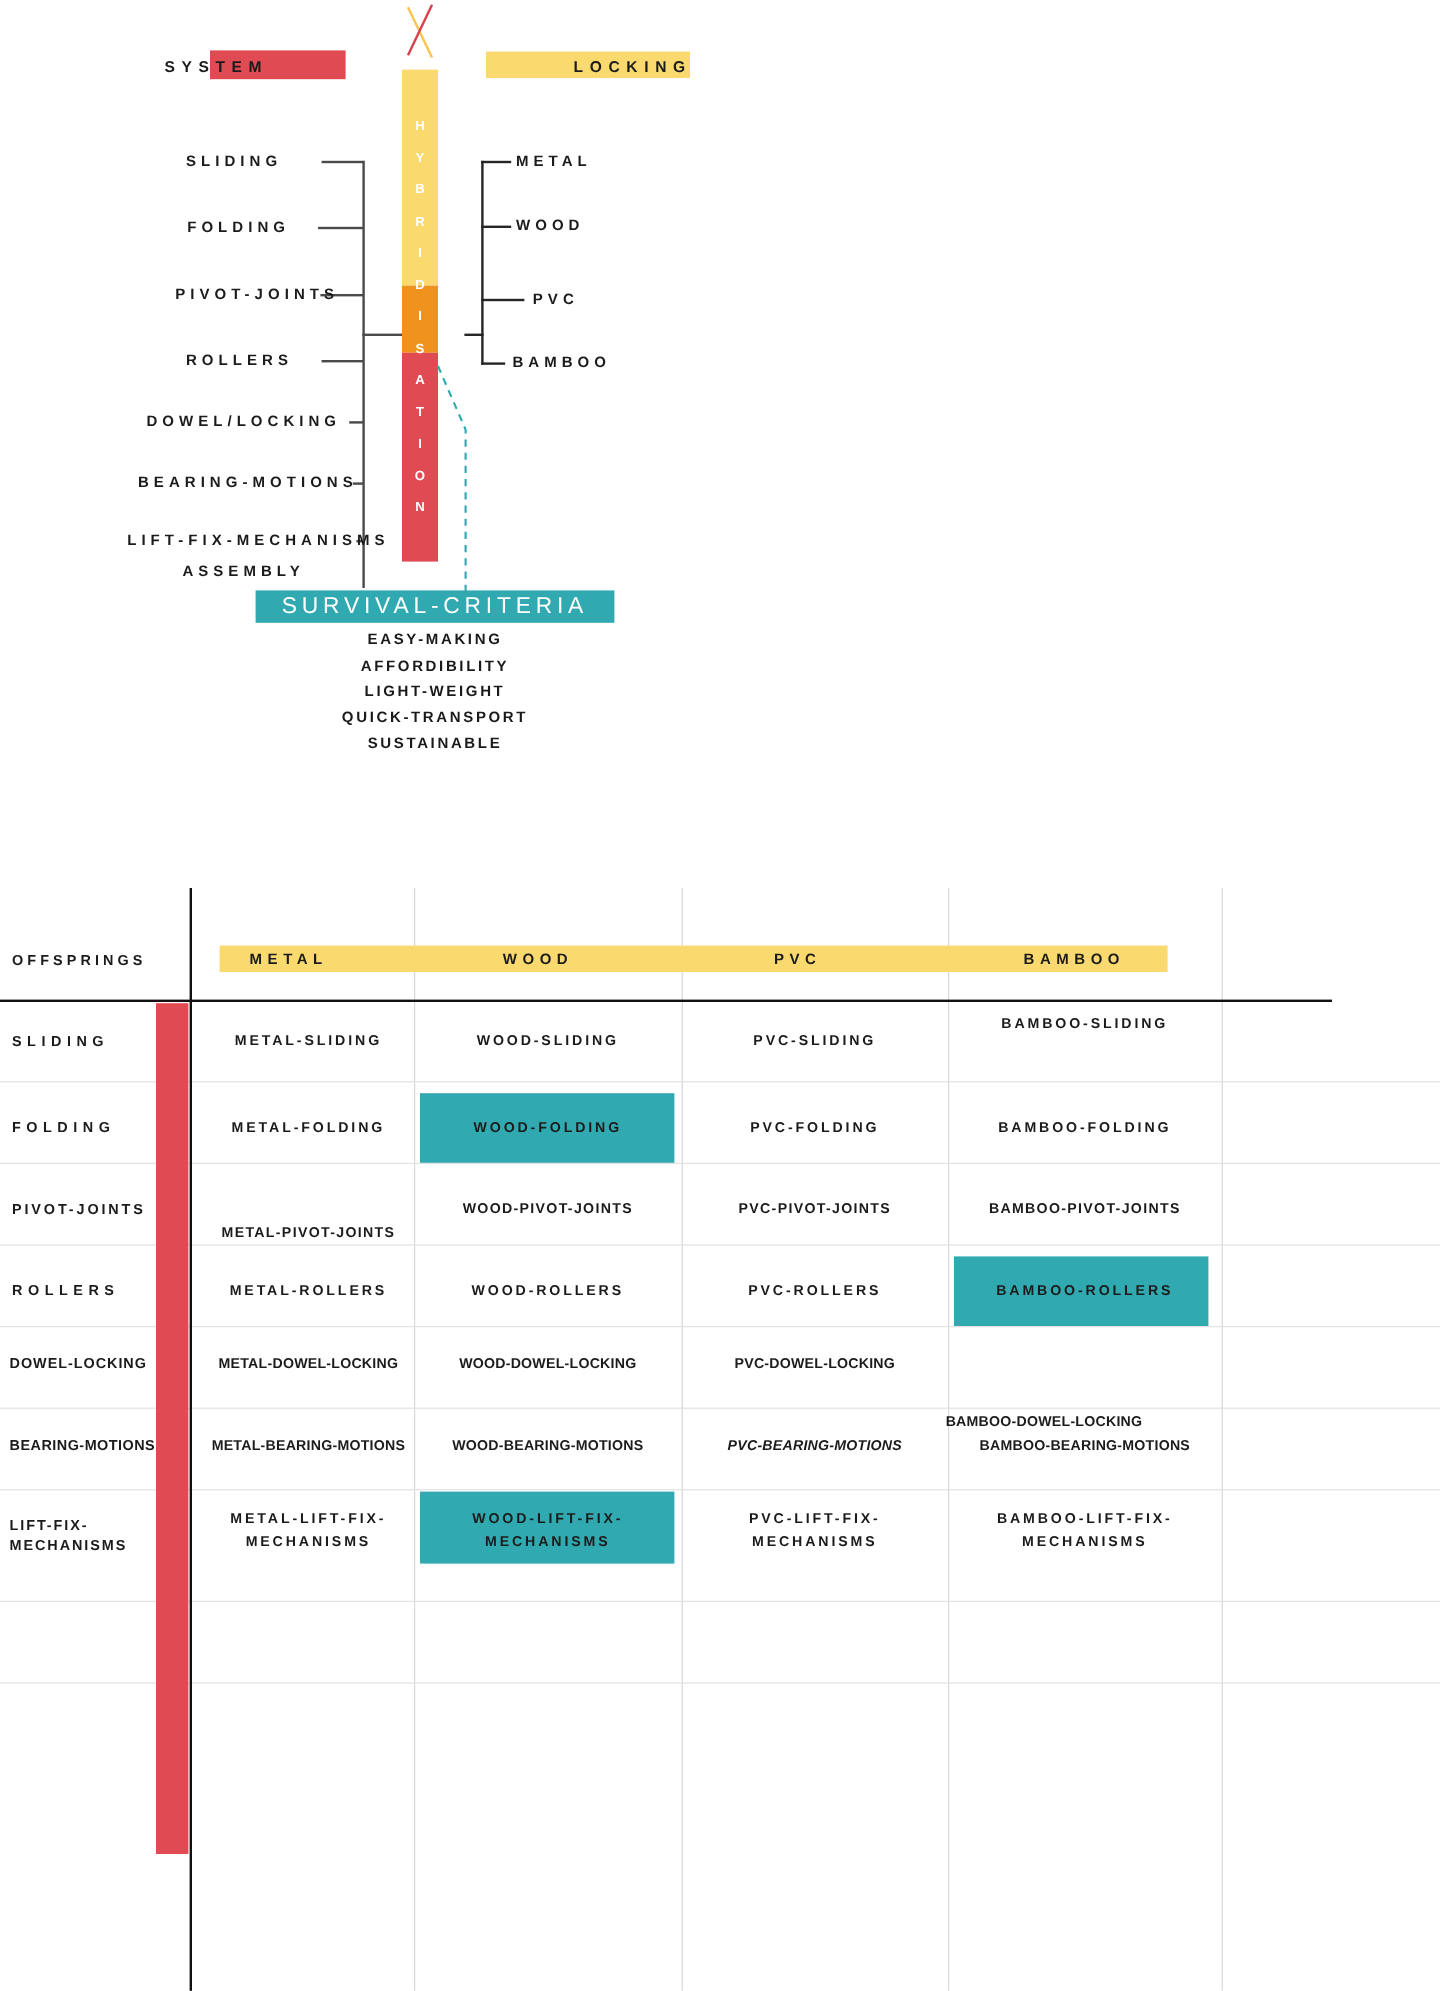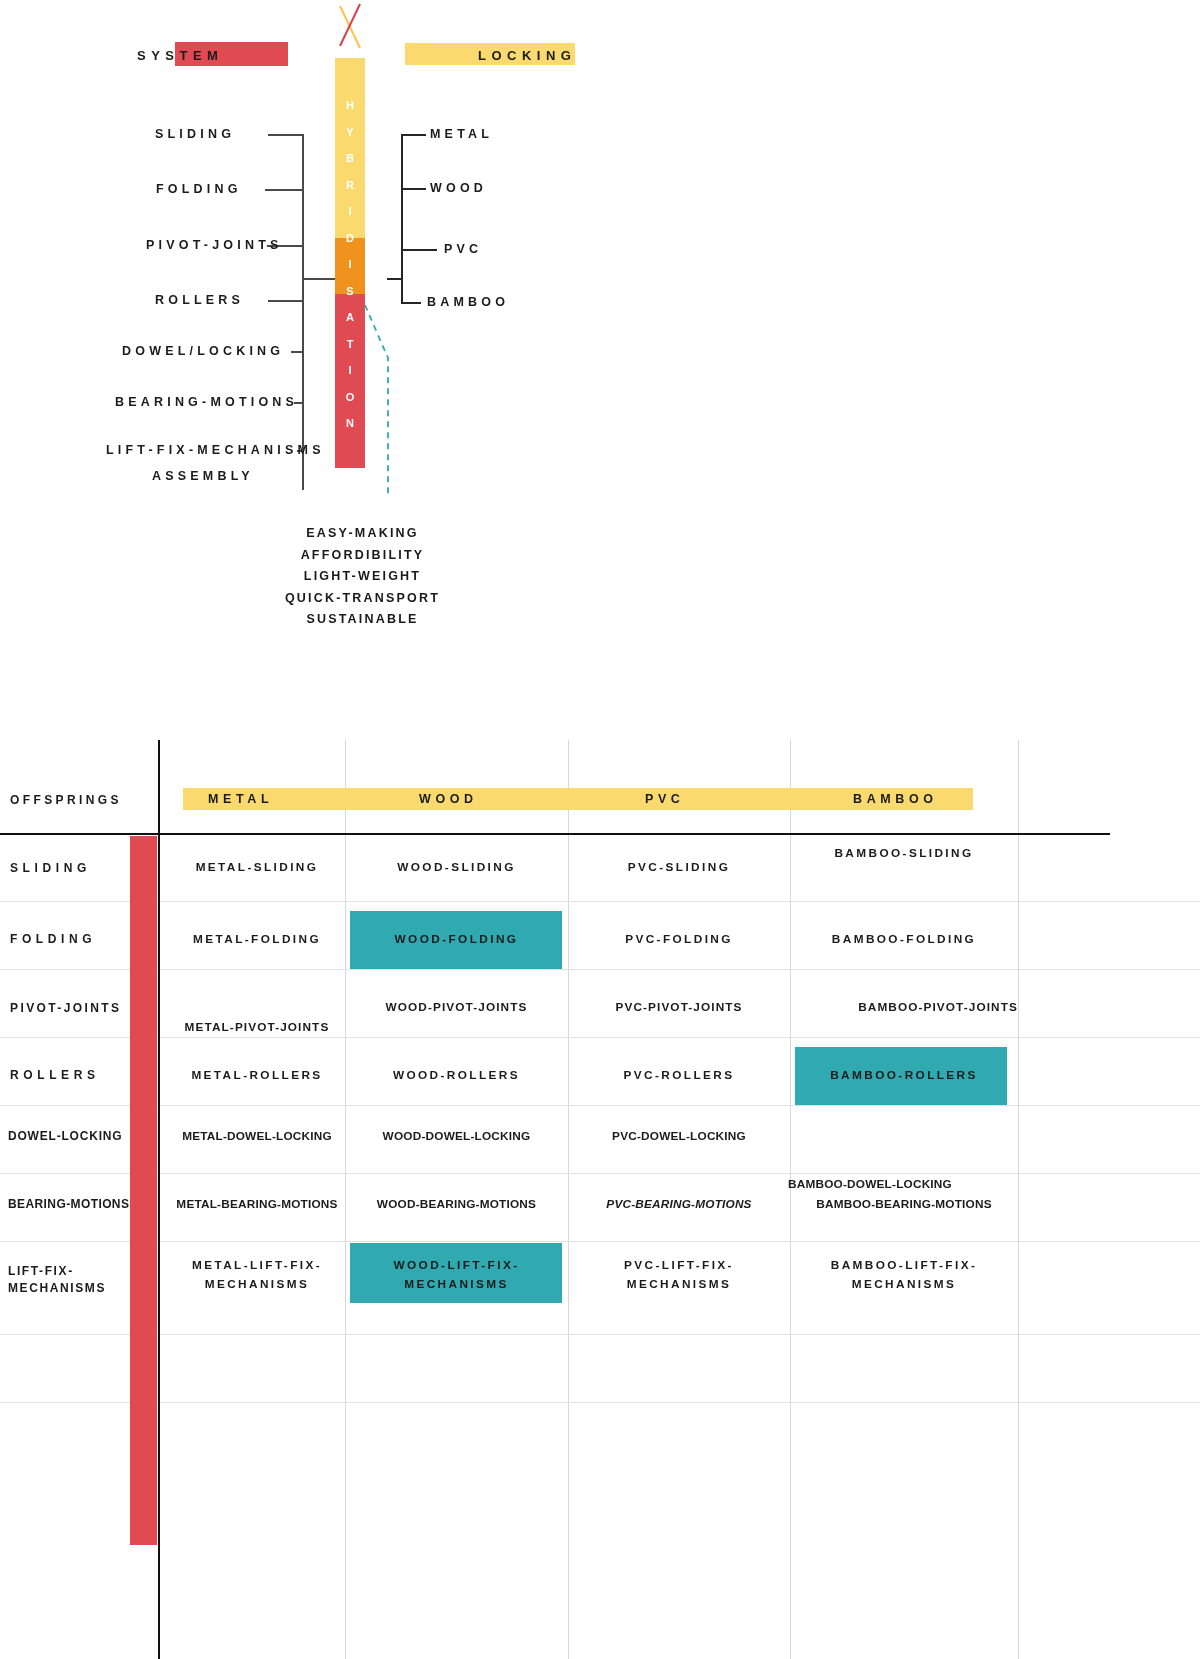--- a/index.html
+++ b/index.html
@@ -158,20 +158,21 @@
   <div class="tline dark" style="left:401px; top:249px; width:36px; height:1.8px;"></div>
   <div class="tree-label" style="left:444px; top:242px;">PVC</div>
 
   <div class="tline dark" style="left:401px; top:302px; width:20px; height:1.8px;"></div>
   <div class="tree-label" style="left:427px; top:295px;">BAMBOO</div>
 
   <svg class="dashline" style="left:358px; top:300px; width:45px; height:200px;" viewBox="0 0 45 200">
     <polyline points="7,5 30,58 30,196" fill="none" stroke="#31a9b0" stroke-width="1.8" stroke-dasharray="6,5"></polyline>
   </svg>
 
+  <div class="sc-bar" style="left:213px; top:492px; width:299px; height:27px; background:#31a9b0;">SURVIVAL-CRITERIA</div>
 
   <div style="position:absolute; left:213px; top:526px; width:299px;">
     <div class="sc-item" style="top:0px;">EASY-MAKING</div>
     <div class="sc-item" style="top:21.5px;">AFFORDIBILITY</div>
     <div class="sc-item" style="top:43px;">LIGHT-WEIGHT</div>
     <div class="sc-item" style="top:64.5px;">QUICK-TRANSPORT</div>
     <div class="sc-item" style="top:86px;">SUSTAINABLE</div>
   </div>
 
   <div class="matrix">
@@ -222,21 +223,21 @@
     <div class="m-cell sp" style="left:790px; top:104px; width:228px;">BAMBOO-SLIDING</div>
 
     <div class="m-cell sp" style="left:168px; top:190px; width:178px;">METAL-FOLDING</div>
     <div class="m-cell sp" style="left:345px; top:190px; width:223px;">WOOD-FOLDING</div>
     <div class="m-cell sp" style="left:568px; top:190px; width:222px;">PVC-FOLDING</div>
     <div class="m-cell sp" style="left:790px; top:190px; width:228px;">BAMBOO-FOLDING</div>
 
     <div class="m-cell" style="left:168px; top:258px; width:178px; letter-spacing:1.1px;margin-top:20px;">METAL-PIVOT-JOINTS</div>
     <div class="m-cell" style="left:345px; top:258px; width:223px; letter-spacing:1.1px;">WOOD-PIVOT-JOINTS</div>
     <div class="m-cell" style="left:568px; top:258px; width:222px; letter-spacing:1.1px;">PVC-PIVOT-JOINTS</div>
-    <div class="m-cell" style="left:790px; top:258px; width:228px; letter-spacing:1.1px;text-align:right;">BAMBOO-PIVOT-JOINTS</div>
+    <div class="m-cell" style="left:790px; top:258px; width:228px; letter-spacing:1.1px;">BAMBOO-PIVOT-JOINTS</div>
 
     <div class="m-cell sp" style="left:168px; top:326px; width:178px;">METAL-ROLLERS</div>
     <div class="m-cell sp" style="left:345px; top:326px; width:223px;">WOOD-ROLLERS</div>
     <div class="m-cell sp" style="left:568px; top:326px; width:222px;">PVC-ROLLERS</div>
     <div class="m-cell sp" style="left:790px; top:326px; width:228px;">BAMBOO-ROLLERS</div>
 
     <div class="m-cell tight" style="left:168px; top:387px; width:178px;">METAL-DOWEL-LOCKING</div>
     <div class="m-cell tight" style="left:345px; top:387px; width:223px;">WOOD-DOWEL-LOCKING</div>
     <div class="m-cell tight" style="left:568px; top:387px; width:222px;">PVC-DOWEL-LOCKING</div>
     <div class="m-cell tight" style="left:756px; top:387px; width:228px;margin-top:48px;">BAMBOO-DOWEL-LOCKING</div>

